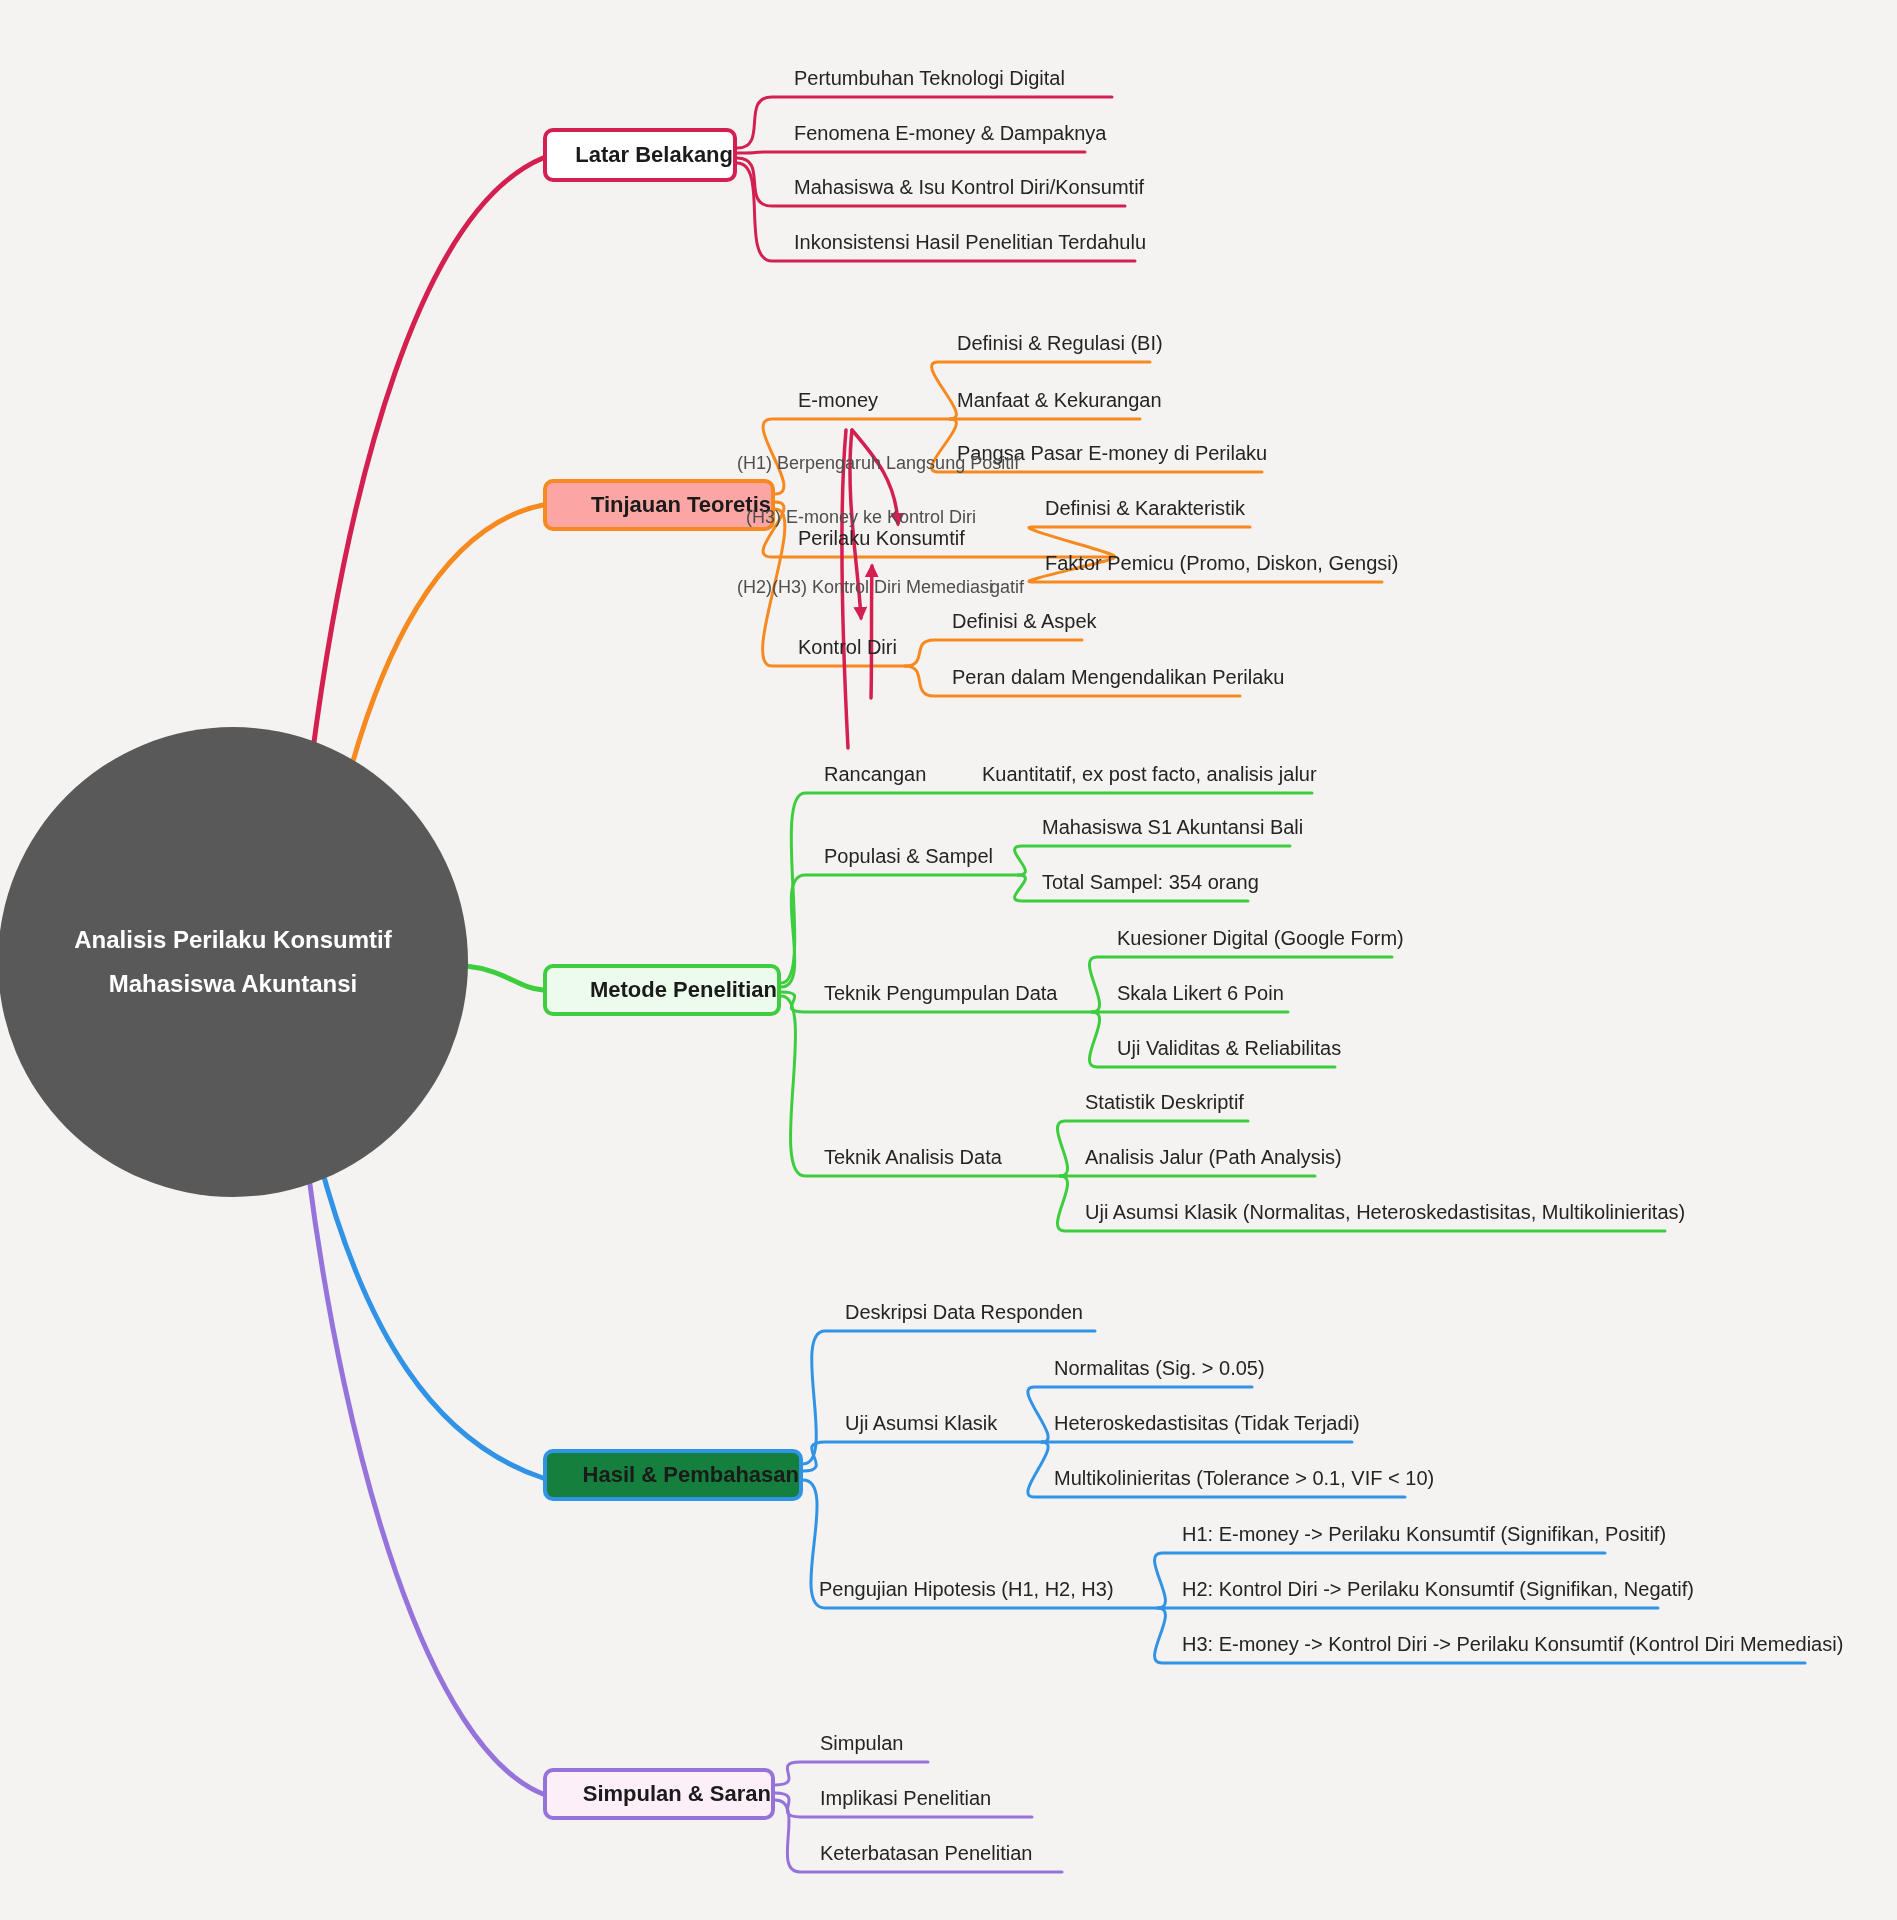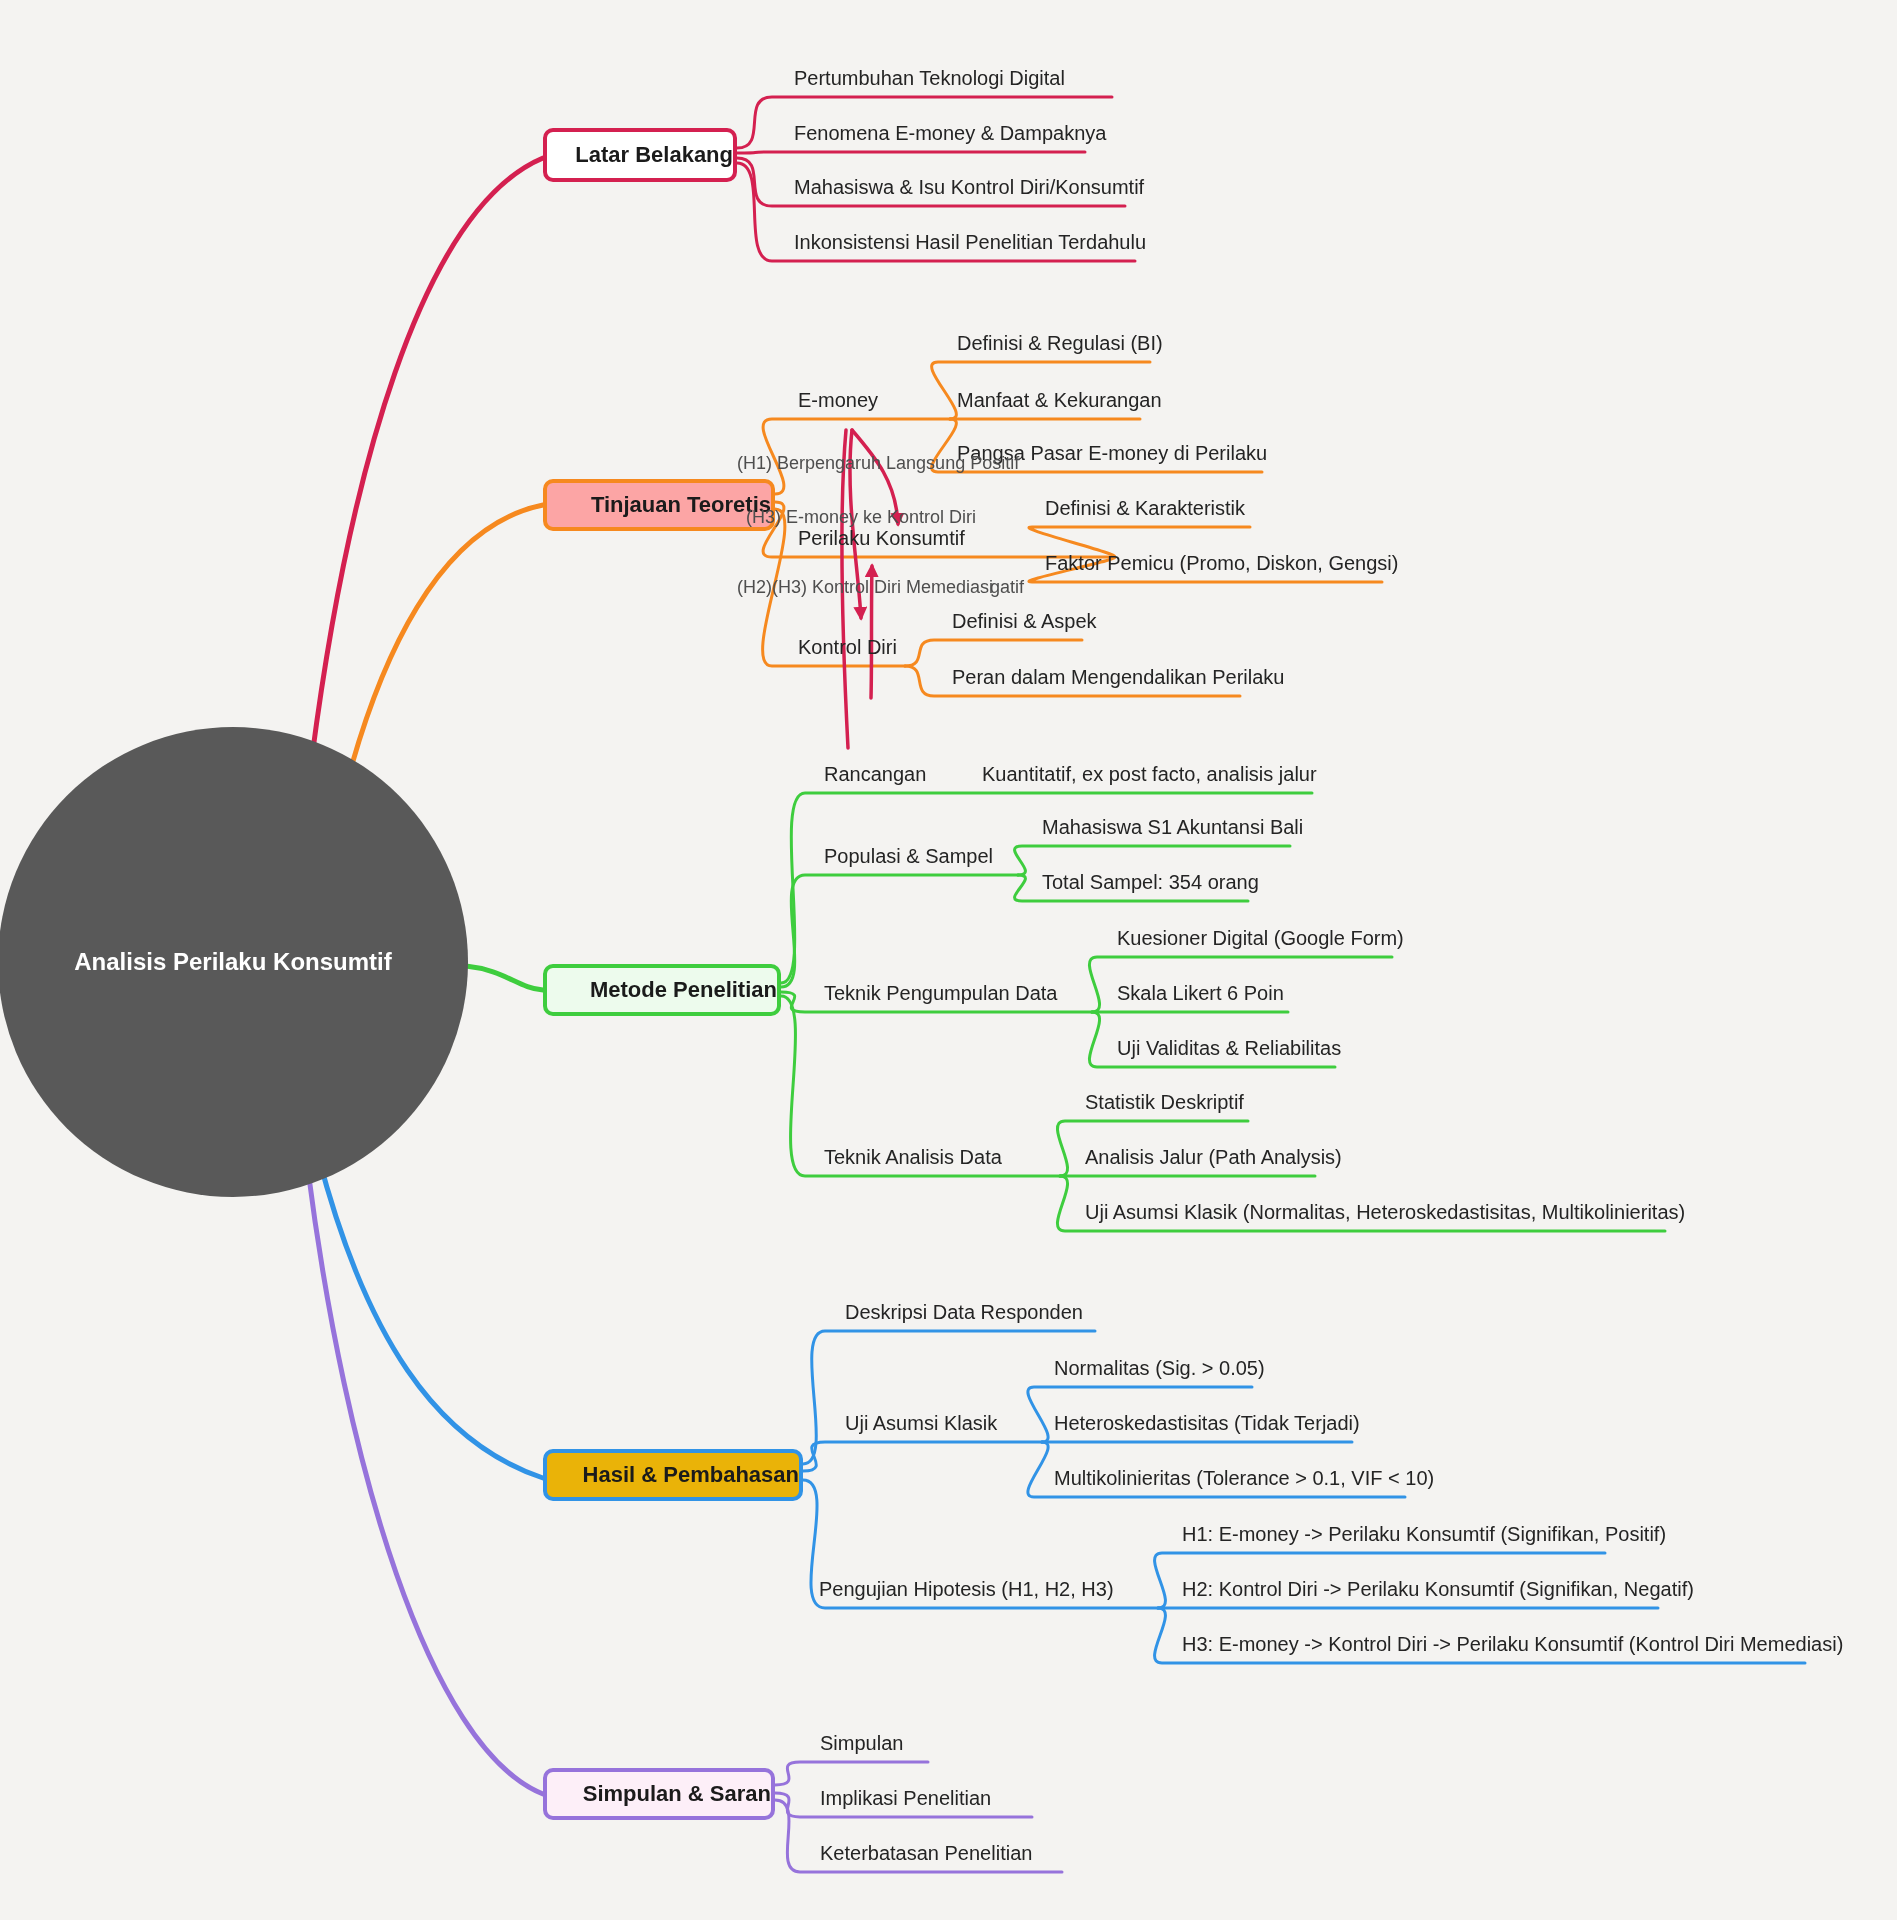--- a/index.html
+++ b/index.html
@@ -89,33 +89,34 @@
       <path d="M 308,1170 C 345,1460 428,1748 543,1794" stroke-width="5"></path>
       <path d="M 775,1785 C 807,1785 770,1762 800,1762 L 928,1762" stroke-width="3"></path>
       <path d="M 775,1793 C 807,1793 770,1817 800,1817 L 1032,1817" stroke-width="3"></path>
       <path d="M 775,1800 C 807,1800 770,1872 800,1872 L 1062,1872" stroke-width="3"></path>
     </g>
   </svg>
 
   <div class="rootnode">
     <div class="rt">
       <div>Analisis Perilaku Konsumtif</div>
+      <div>Mahasiswa Akuntansi</div>
     </div>
   </div>
 
   <div class="mbox" style="left:543px;top:128px;width:194px;height:54px;background:#ffffff;border-color:#d42050">
     <span>Latar Belakang</span>
   </div>
   <div class="mbox" style="left:543px;top:479px;width:232px;height:52px;background:#fca5a5;border-color:#f6891f">
     <span>Tinjauan Teoretis</span>
   </div>
   <div class="mbox" style="left:543px;top:964px;width:238px;height:52px;background:#edfbed;border-color:#3ecd3e">
     <span>Metode Penelitian</span>
   </div>
-  <div class="mbox" style="left:543px;top:1449px;width:260px;height:52px;background:#eab308;border-color:#3193e6">
+  <div class="mbox" style="left:543px;top:1449px;width:260px;height:52px;background:#15803d;border-color:#3193e6">
     <span>Hasil &amp; Pembahasan</span>
   </div>
   <div class="mbox" style="left:543px;top:1768px;width:232px;height:52px;background:#fdeff8;border-color:#9673db">
     <span>Simpulan &amp; Saran</span>
   </div>
 
   <div class="leaf" style="left:794px;top:65px">Pertumbuhan Teknologi Digital</div>
   <div class="leaf" style="left:794px;top:120px">Fenomena E-money &amp; Dampaknya</div>
   <div class="leaf" style="left:794px;top:174px">Mahasiswa &amp; Isu Kontrol Diri/Konsumtif</div>
   <div class="leaf" style="left:794px;top:229px">Inkonsistensi Hasil Penelitian Terdahulu</div>

